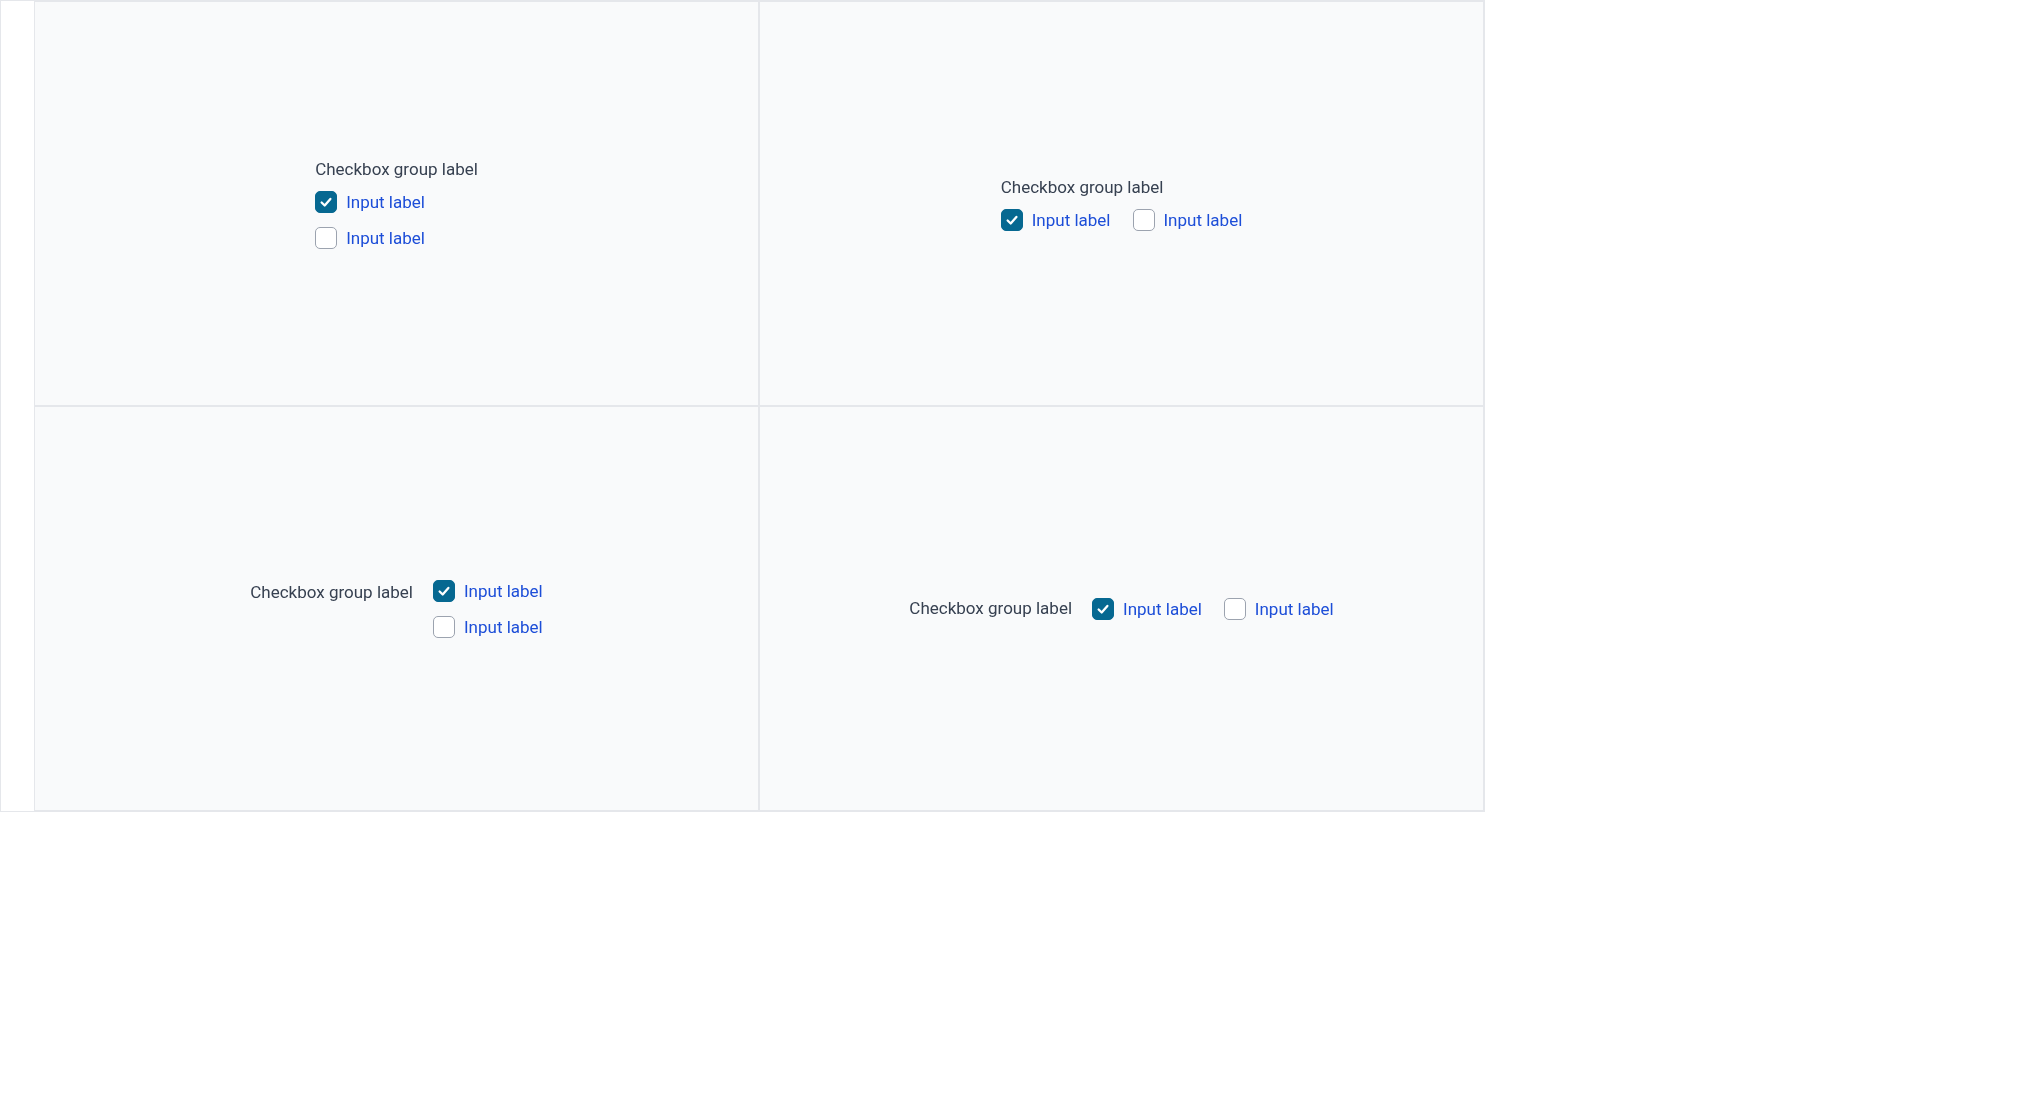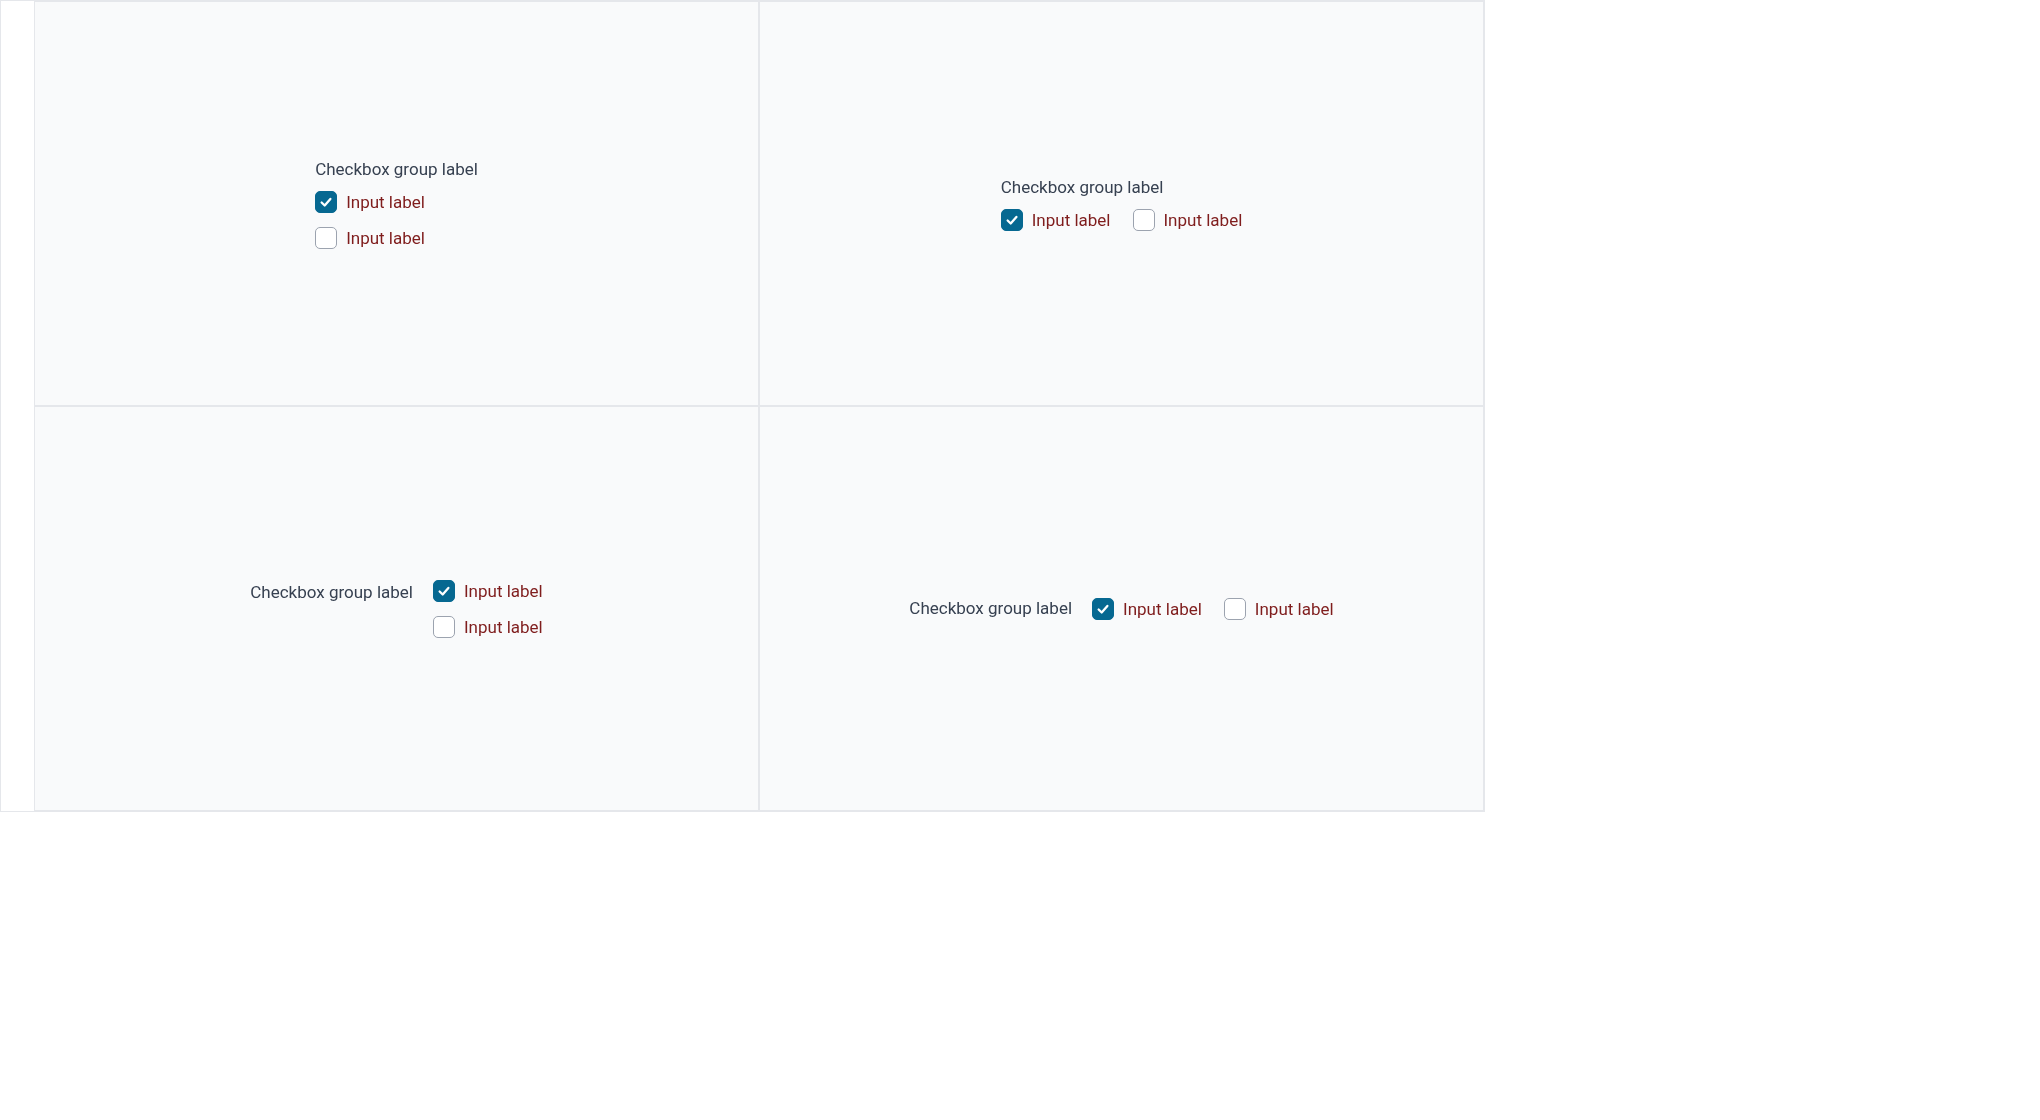--- a/index.html
+++ b/index.html
@@ -33,21 +33,21 @@
   .options.col{flex-direction:column;gap:14px;}
   .options.row{flex-direction:row;}
   .cb-item{display:flex;align-items:center;gap:9px;cursor:pointer;}
   .cb{
     width:22px;height:22px;border-radius:5px;display:flex;align-items:center;justify-content:center;
     flex-shrink:0;
   }
   .cb.unchecked{background:#fff;border:1.5px solid #9ca3af;}
   .cb.checked{background:#066891;border:1.5px solid #066891;}
   .cb.checked svg{width:14px;height:14px;stroke:#fff;stroke-width:2.6;fill:none;stroke-linecap:round;stroke-linejoin:round;}
-  .cb-label{font-size:17px;color:#7f1d1d;}
+  .cb-label{font-size:17px;color:#1d4ed8;}
   
   .q1-wrap{align-items:flex-start;}
   .q3-wrap .legend{align-self:flex-start;padding-top:1px;}
 </style>
 </head>
 <body>
 
 <div class="canvas">
 
   <div class="cell">

